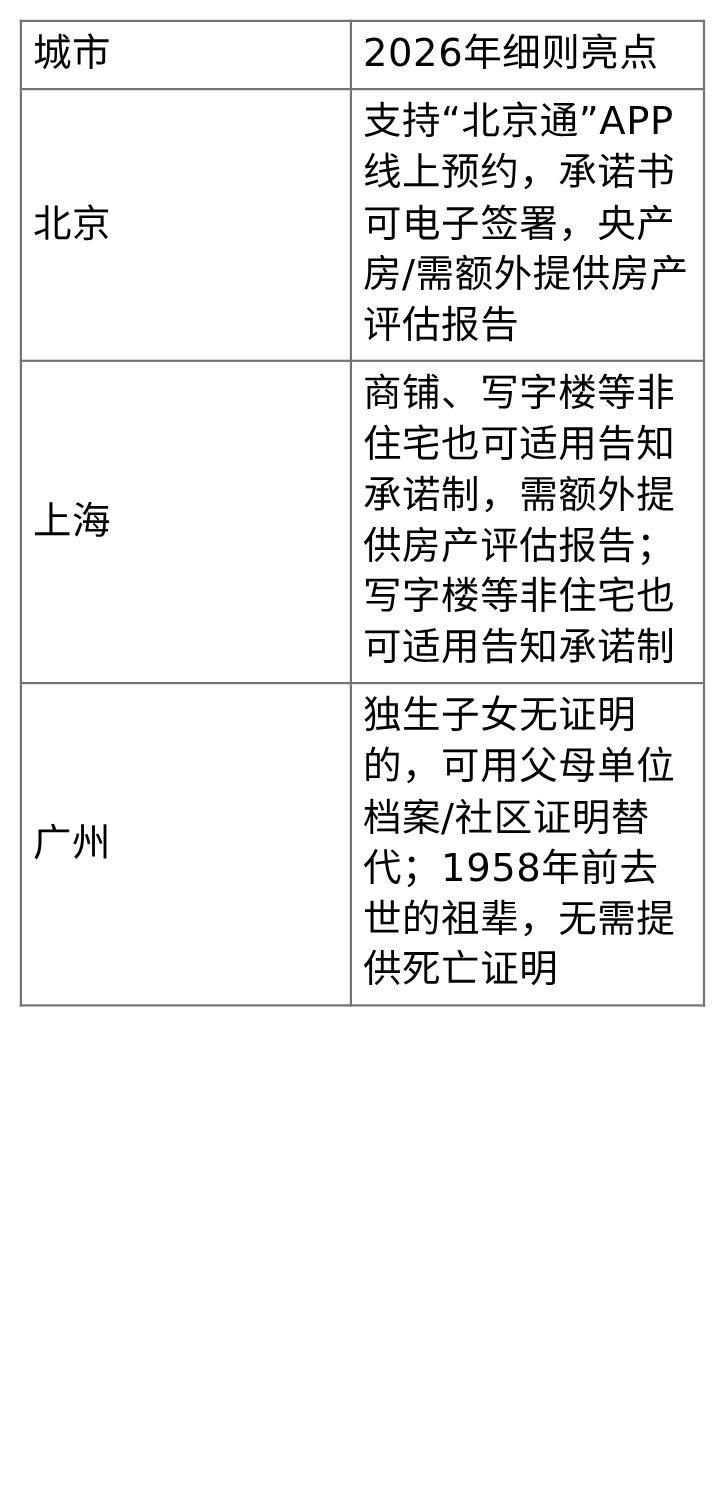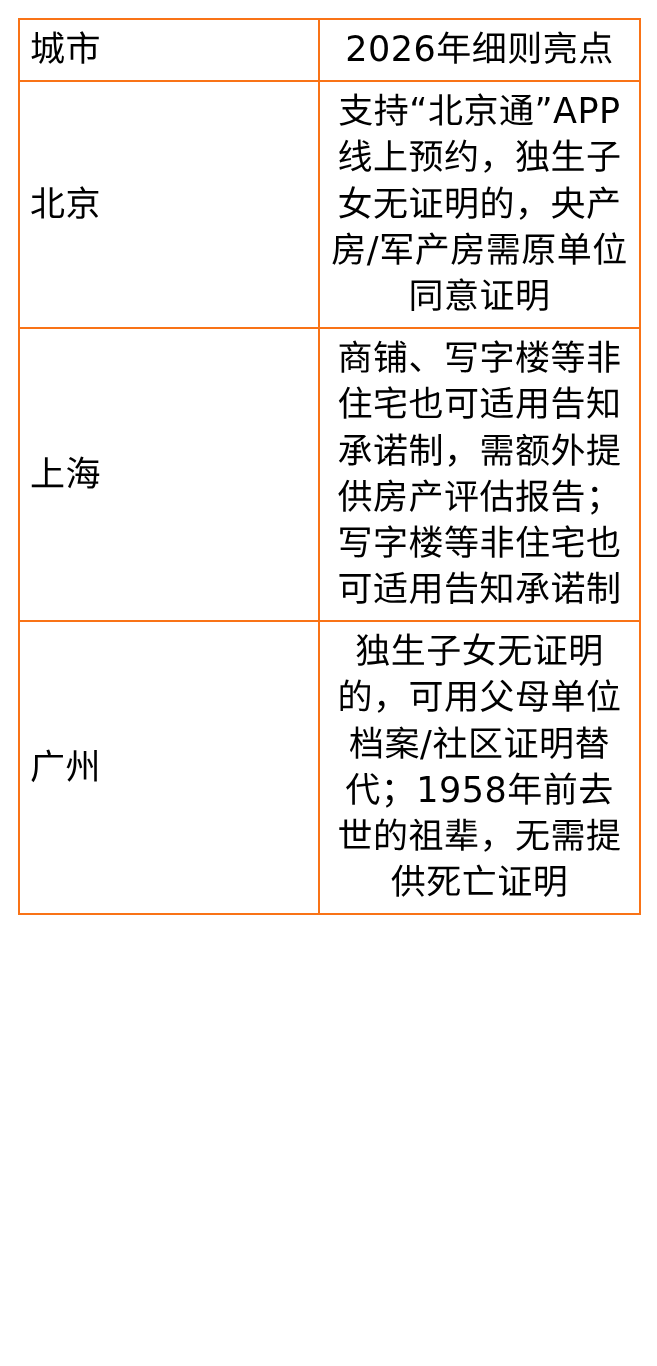--- a/index.html
+++ b/index.html
@@ -23,34 +23,33 @@
   }
   table.policy-table {
     border-collapse: collapse;
     table-layout: fixed;
     width: 621px;
     background: #ffffff;
   }
   table.policy-table col.col-city { width: 300px; }
   table.policy-table col.col-detail { width: 321px; }
   table.policy-table td {
-    border: 2px solid #f97316;
+    border: 2px solid #737373;
     vertical-align: middle;
     padding: 6px 10px 8px 10px;
     font-size: 35px;
     line-height: 1.32;
     letter-spacing: 0.5px;
     word-break: break-all;
   }
   td.cell-city {
     vertical-align: middle;
   }
   td.cell-detail {
     vertical-align: top;
-    text-align: center;
   }
   tr.header-row td {
     vertical-align: top;
   }
   tr.header-row td.cell-city {
     vertical-align: top;
   }
 </style>
 </head>
 <body>
@@ -61,21 +60,21 @@
       <col class="col-city">
       <col class="col-detail">
     </colgroup>
     <tbody>
       <tr class="header-row">
         <td class="cell-city">城市</td>
         <td class="cell-detail">2026年细则亮点</td>
       </tr>
       <tr>
         <td class="cell-city">北京</td>
-        <td class="cell-detail">支持“北京通”APP线上预约，独生子女无证明的，央产房/军产房需原单位同意证明</td>
+        <td class="cell-detail">支持“北京通”APP线上预约，承诺书可电子签署，央产房/需额外提供房产评估报告</td>
       </tr>
       <tr>
         <td class="cell-city">上海</td>
         <td class="cell-detail">商铺、写字楼等非住宅也可适用告知承诺制，需额外提供房产评估报告；写字楼等非住宅也可适用告知承诺制</td>
       </tr>
       <tr>
         <td class="cell-city">广州</td>
         <td class="cell-detail">独生子女无证明的，可用父母单位档案/社区证明替代；1958年前去世的祖辈，无需提供死亡证明</td>
       </tr>
     </tbody>

